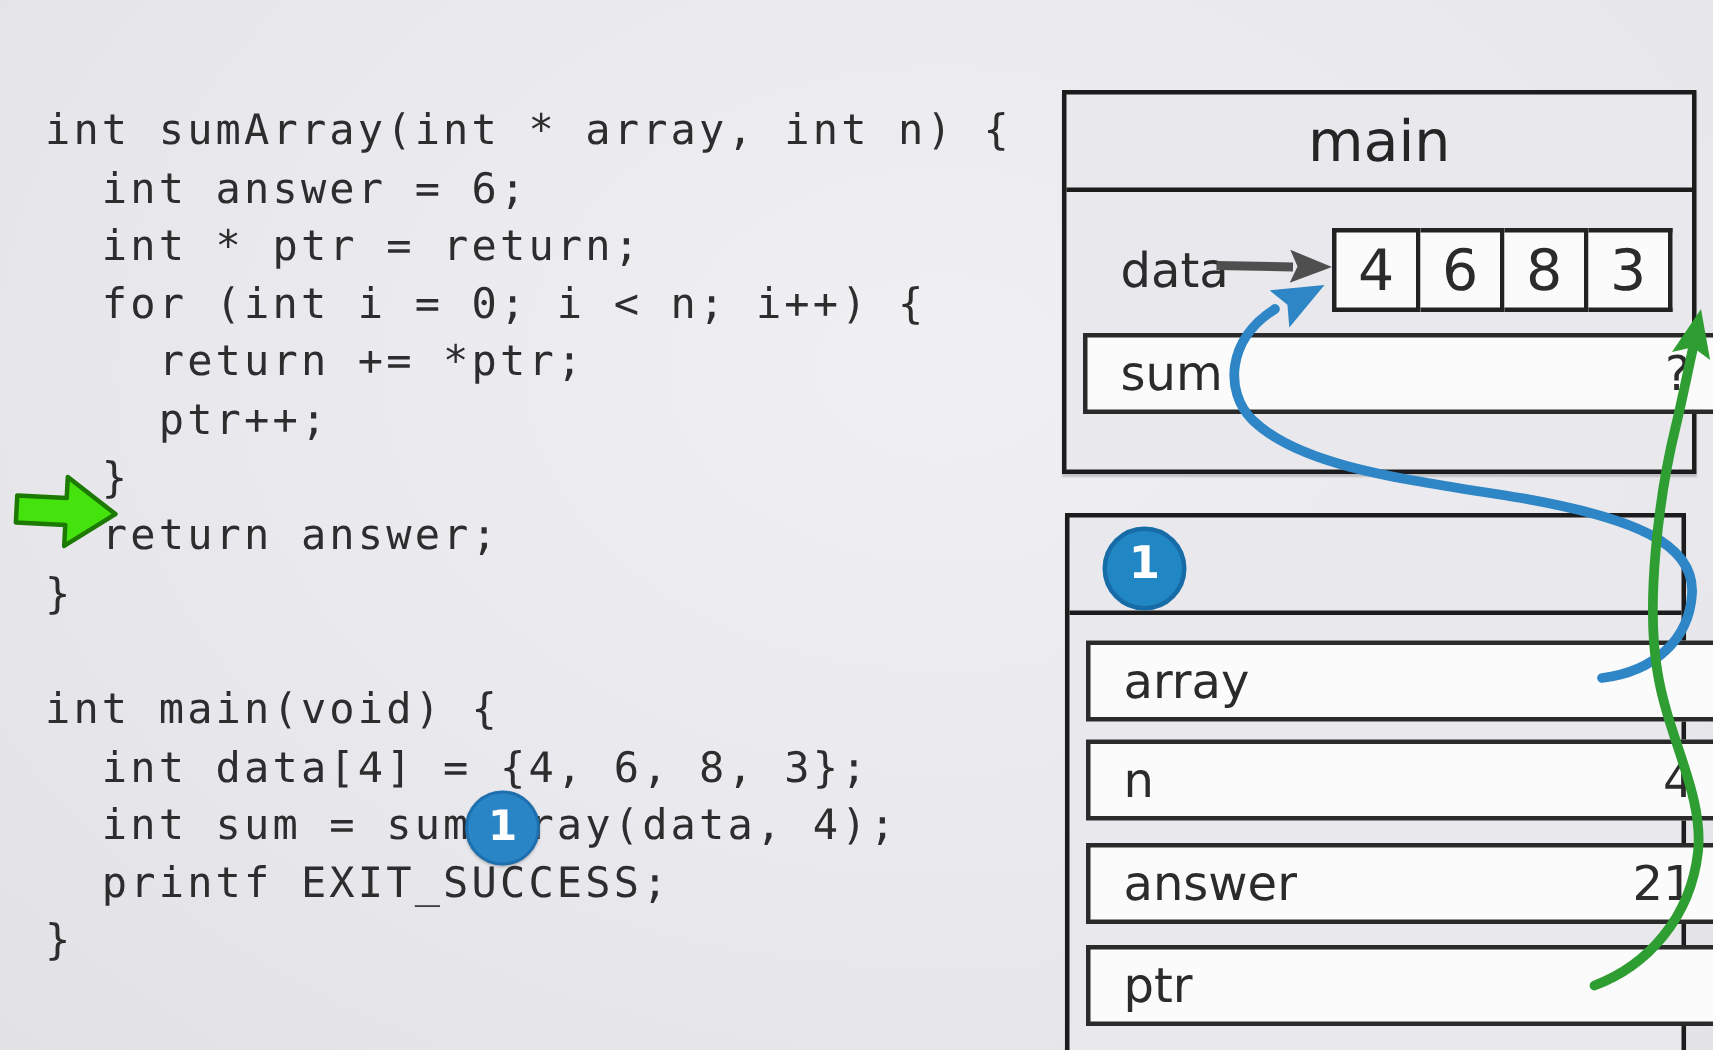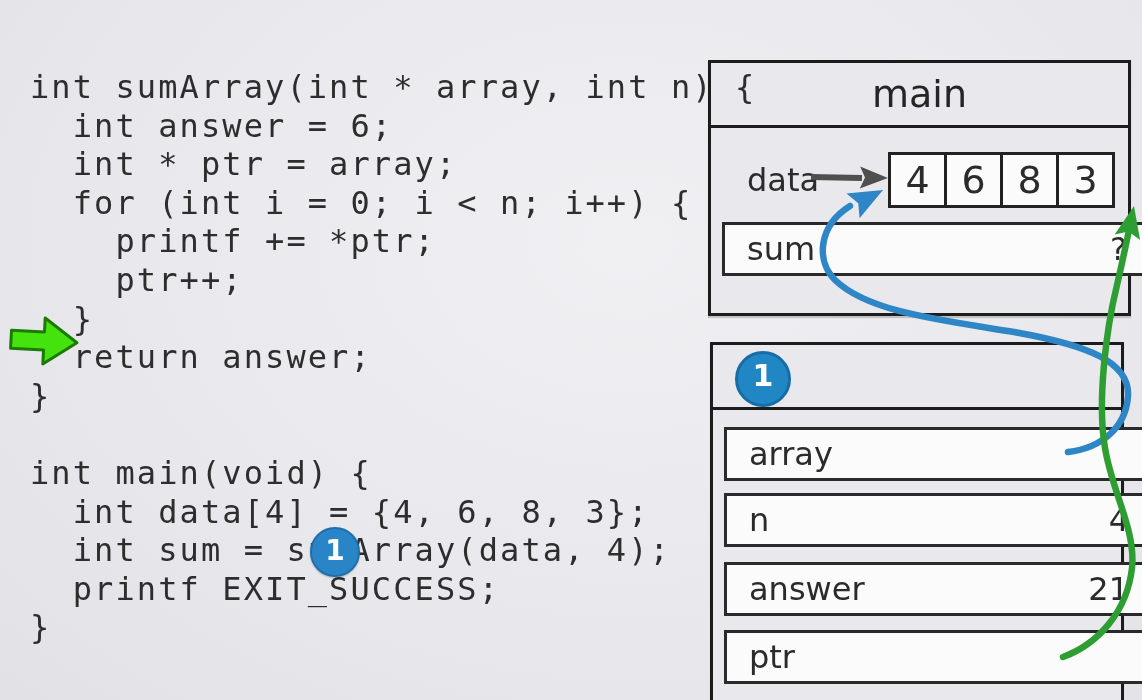--- a/index.html
+++ b/index.html
@@ -6,21 +6,21 @@
   body{
     width:1142px;height:700px;overflow:hidden;position:relative;
     background:radial-gradient(ellipse at 55% 35%, #f0eff2 0%, #e9e8ec 55%, #e2e1e6 100%);
     font-family:"DejaVu Sans", sans-serif;
   }
 
   
   .code-block{
     position:absolute;left:30px;top:68px;z-index:2;
     font-family:"DejaVu Sans Mono","Liberation Mono",monospace;
-    font-size:32px;letter-spacing:2.1px;color:#2d2d2d;
+    font-size:28px;letter-spacing:2.1px;color:#2d2d2d;
   }
   .code-line{height:38.6px;line-height:38.6px;white-space:pre;}
 
   .code-badge{
     position:absolute;left:310px;top:527px;width:46px;height:46px;z-index:6;
     background:#2a85c6;border:2px solid #1d6fae;border-radius:50%;
     color:#fff;font-size:28px;font-weight:bold;text-align:center;line-height:44px;
     font-family:"DejaVu Sans",sans-serif;letter-spacing:0;
     box-shadow:0 1px 2px rgba(0,0,0,.25);
   }
@@ -72,23 +72,23 @@
 
   
   .overlay{position:absolute;left:0;top:0;z-index:10;pointer-events:none;}
 </style>
 </head>
 <body>
 
 <div class="code-block">
   <div class="code-line">int sumArray(int * array, int n) {</div>
   <div class="code-line">  int answer = 6;</div>
-  <div class="code-line">  int * ptr = array;</div>
+  <div class="code-line">  int * ptr = return;</div>
   <div class="code-line">  for (int i = 0; i &lt; n; i++) {</div>
-  <div class="code-line">    printf += *ptr;</div>
+  <div class="code-line">    return += *ptr;</div>
   <div class="code-line">    ptr++;</div>
   <div class="code-line">  }</div>
   <div class="code-line">  return answer;</div>
   <div class="code-line">}</div>
   <div class="code-line"></div>
   <div class="code-line">int main(void) {</div>
   <div class="code-line">  int data[4] = {4, 6, 8, 3};</div>
   <div class="code-line">  int sum = sumArray(data, 4);</div>
   <div class="code-line">  printf EXIT_SUCCESS;</div>
   <div class="code-line">}</div>

